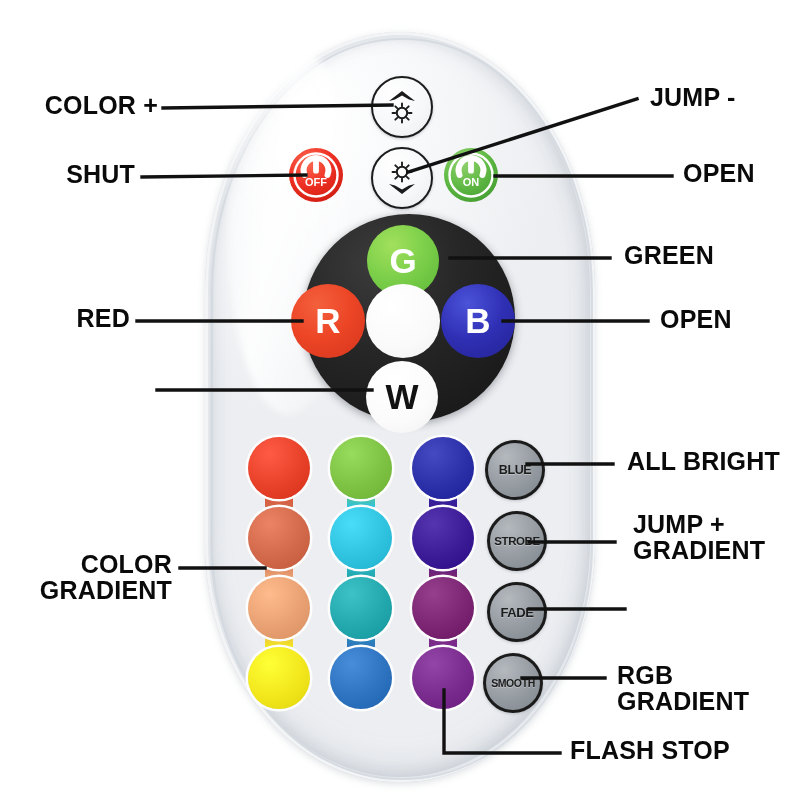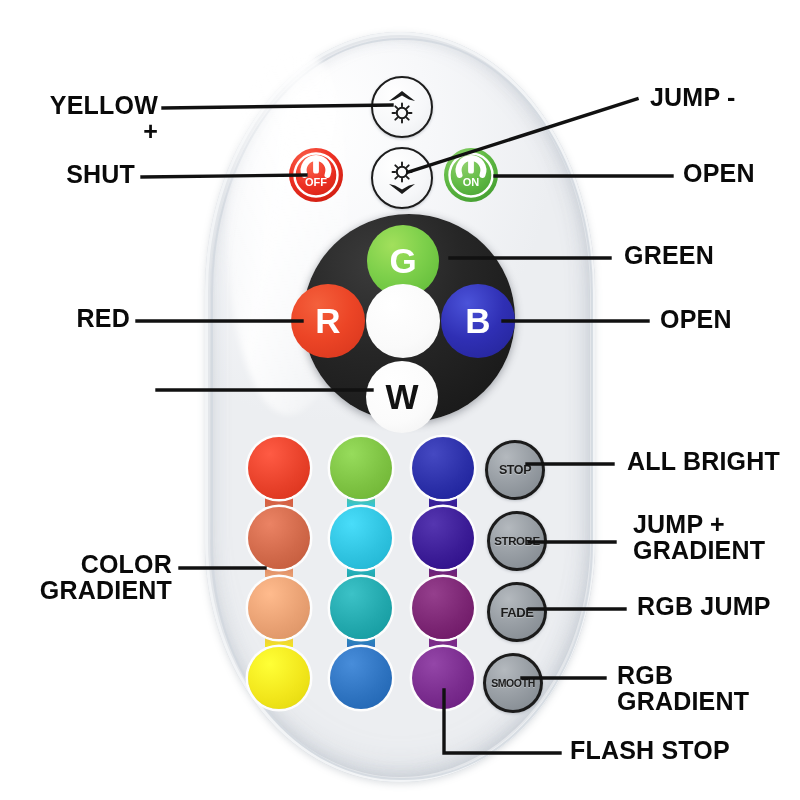--- a/index.html
+++ b/index.html
@@ -296,21 +296,21 @@
       <div class="swatch-cell">
         <div class="swatch-bridge" style="background: linear-gradient(rgb(123, 37, 115) 0%, rgb(122, 44, 142) 100%);"></div>
         <div class="swatch" style="background: radial-gradient(circle at 35% 27%, rgb(149, 63, 141) 0%, rgb(123, 37, 115) 55%, rgb(105, 19, 97) 100%);"></div>
       </div>
       <div class="swatch-cell">
         <div class="swatch" style="background: radial-gradient(circle at 35% 27%, rgb(148, 70, 168) 0%, rgb(122, 44, 142) 55%, rgb(104, 26, 124) 100%);"></div>
       </div>
     </div>
 
   <div class="mode-btn mode-flash" style="left:485px;top:440px;">
-    <span>STOP</span>
+    <span>BLUE</span>
   </div>
   <div class="mode-btn mode-strobe" style="left:487px;top:511px;">
     <span>STROBE</span>
   </div>
   <div class="mode-btn mode-fade" style="left:487px;top:582px;">
     <span>FADE</span>
   </div>
   <div class="mode-btn mode-smooth" style="left:483px;top:653px;">
     <span>SMOOTH</span>
   </div>
@@ -341,30 +341,29 @@
       <line x1="529" y1="542" x2="615" y2="542"></line>
 
       <line x1="529" y1="609" x2="625" y2="609"></line>
 
       <line x1="522" y1="678" x2="605" y2="678"></line>
 
       <polyline points="444,690 444,753 560,753"></polyline>
     </g>
   </svg>
 
-  <div class="label left" style="left:30px;top:92px;width:128px;">YELLOW +</div>
+  <div class="label left" style="left:30px;top:92px;width:128px;">COLOR +</div>
   <div class="label left" style="left:30px;top:161px;width:105px;">SHUT</div>
   <div class="label left" style="left:30px;top:305px;width:100px;">RED</div>
   <div class="label left" style="left:24px;top:551px;width:148px;">COLOR
 GRADIENT</div>
 
   <div class="label right" style="left:650px;top:84px;">JUMP -</div>
   <div class="label right" style="left:683px;top:160px;">OPEN</div>
   <div class="label right" style="left:624px;top:242px;">GREEN</div>
   <div class="label right" style="left:660px;top:306px;">OPEN</div>
   <div class="label right" style="left:627px;top:448px;">ALL BRIGHT</div>
   <div class="label right" style="left:633px;top:511px;">JUMP +
 GRADIENT</div>
-  <div class="label right" style="left:637px;top:593px;">RGB JUMP</div>
   <div class="label right" style="left:617px;top:662px;">RGB GRADIENT</div>
   <div class="label right" style="left:570px;top:737px;">FLASH STOP</div>
 
 </div>
 
 </body></html>

